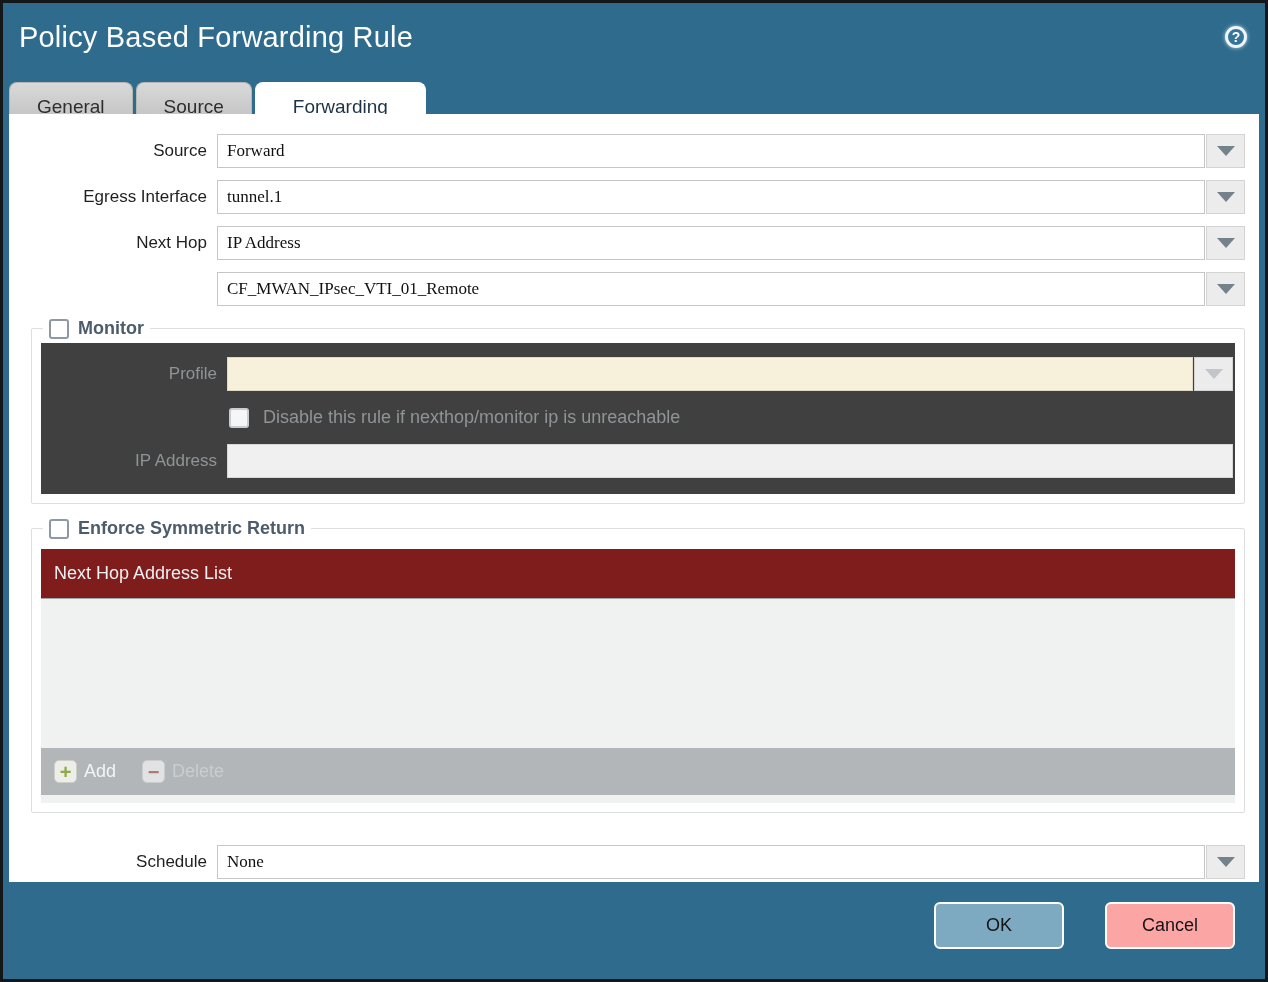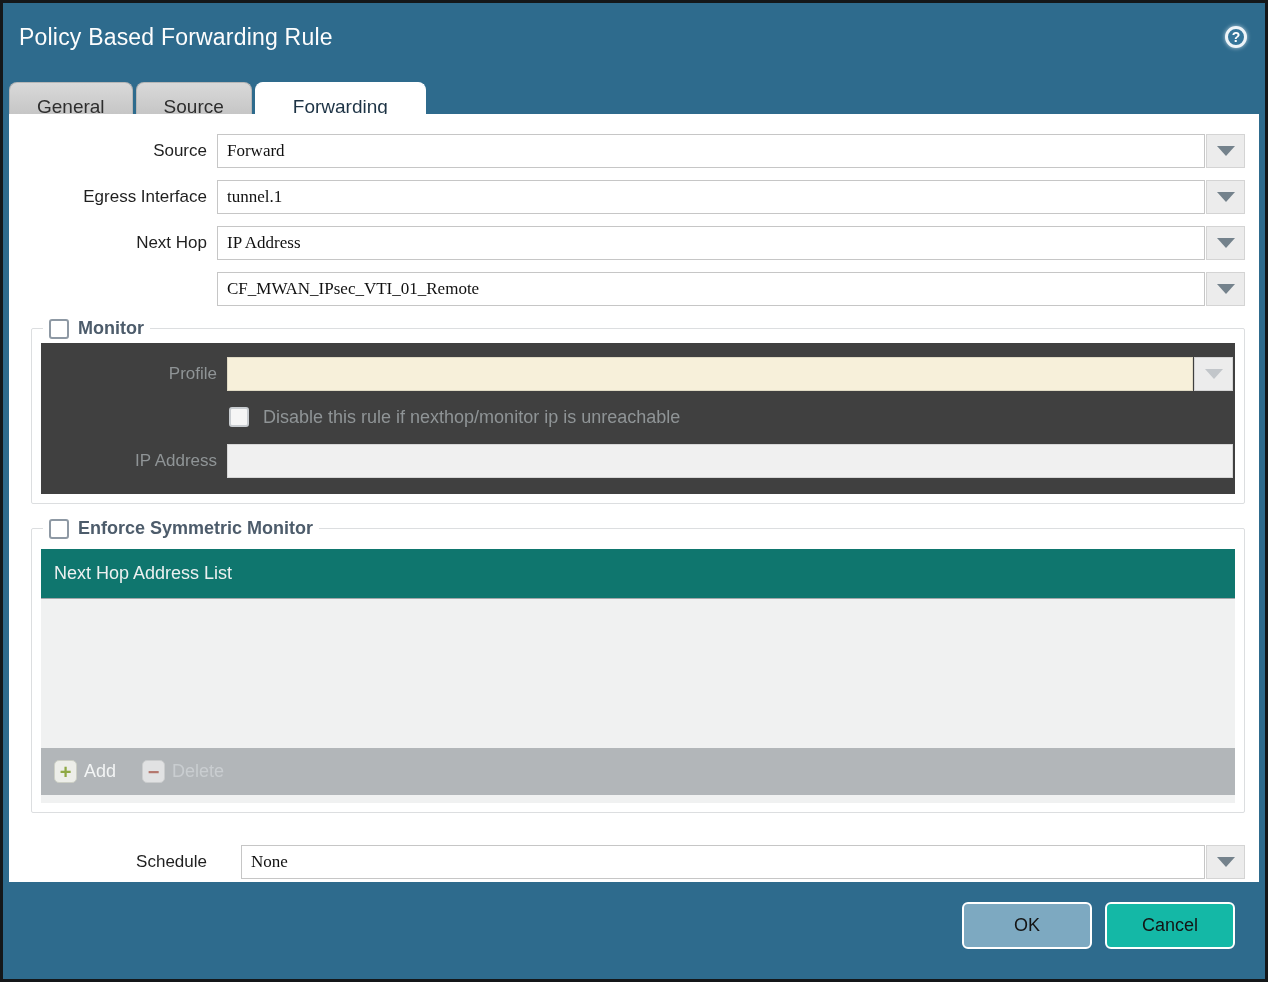--- a/index.html
+++ b/index.html
@@ -14,21 +14,21 @@
     position: relative;
   }
 
   
   .titlebar {
     height: 62px; flex: 0 0 62px;
     display: flex; align-items: center;
     padding: 6px 18px 0 16px;
     color: #fdfdfd;
   }
-  .titlebar .title { font-size: 23px; letter-spacing: 0.2px; }
+  .titlebar .title { font-size: 29px; letter-spacing: 0.2px; }
   .help-icon {
     margin-left: auto;
     width: 22px; height: 22px;
     border-radius: 50%;
     background: #35759a;
     border: 3px solid #eef4f8;
     box-shadow: 0 0 4px rgba(220,235,245,.8);
     color: #ffffff; font-size: 14px; font-weight: bold;
     display: flex; align-items: center; justify-content: center;
     cursor: pointer;
@@ -129,29 +129,29 @@
     color: #555; outline: none;
   }
   .field-disabled {
     flex: 1; height: 34px;
     background: #f0f0f0; border: 1px solid #d7d7d7;
     padding: 0 9px; font-size: 17px;
     font-family: "Liberation Sans", sans-serif;
     color: #555; outline: none;
   }
   .disable-row {
-    display: flex; gap: 14px;
+    display: flex; align-items: center; gap: 14px;
     margin: 16px 0 16px 188px;
   }
   .disable-row .check-label { font-size: 18px; color: #8f9496; }
 
   
   .nexthop-table { margin: 6px 0 0 0; }
   .table-header {
-    background: #0f766e;
+    background: #7f1d1d;
     border-bottom: 1px solid #a3a7aa;
     color: #edf0f0; font-size: 18px;
     padding: 14px 13px;
   }
   .table-body { background: #f0f1f1; height: 149px; }
   .table-footer {
     background: #b2b6b9;
     display: flex; align-items: center; gap: 26px;
     padding: 12px 13px;
   }
@@ -162,38 +162,38 @@
     font-weight: bold; font-size: 20px; line-height: 1;
   }
   .add-ic { background: #edeee9; border: 1px solid #cdd0c6; color: #8fa944; }
   .del-ic { background: #e1e2e3; border: 1px solid #cbcdce; color: #b3766c; }
   .tool-label { font-size: 18px; color: #f3f5f5; }
   .tool-btn.disabled { cursor: default; }
   .tool-btn.disabled .tool-label { color: #c9cdd0; }
 
   .table-strip { background: #f0f1f1; height: 8px; }
 
-  .schedule-row { margin-top: 32px; gap: 24px; }
+  .schedule-row { margin-top: 32px; }
 
   
   .dialog-footer {
     flex: 1;
     display: flex; align-items: center; justify-content: flex-end;
     gap: 13px; padding: 2px 30px 12px 0;
   }
   .btn {
     height: 47px; min-width: 130px;
     border: 2px solid #ffffff;
     border-radius: 6px;
     font-size: 18px; color: #141414;
     font-family: "Liberation Sans", sans-serif;
     cursor: pointer;
   }
   .btn-ok { background: #7da9c1; }
-  .btn-cancel { background: #14b8a6; }
+  .btn-cancel { background: #fca5a5; margin-left: 28px; }
 </style>
 </head>
 <body>
 
 <div class="window">
 
   <div class="titlebar">
     <span class="title">Policy Based Forwarding Rule</span>
     <span class="help-icon">?</span>
   </div>
@@ -274,21 +274,21 @@
             <input class="field-disabled" disabled="" value="" style="">
           </div>
         </div>
 
       </div>
     </fieldset>
 
     <fieldset>
       <legend>
         <span class="checkbox"></span>
-        <span class="legend-text">Enforce Symmetric Monitor</span>
+        <span class="legend-text">Enforce Symmetric Return</span>
       </legend>
 
       <div class="nexthop-table">
         <div class="table-header">Next Hop Address List</div>
         <div class="table-body"></div>
         <div class="table-footer">
           <div class="tool-btn">
             <span class="mini-icon add-ic">+</span>
             <span class="tool-label">Add</span>
           </div>

